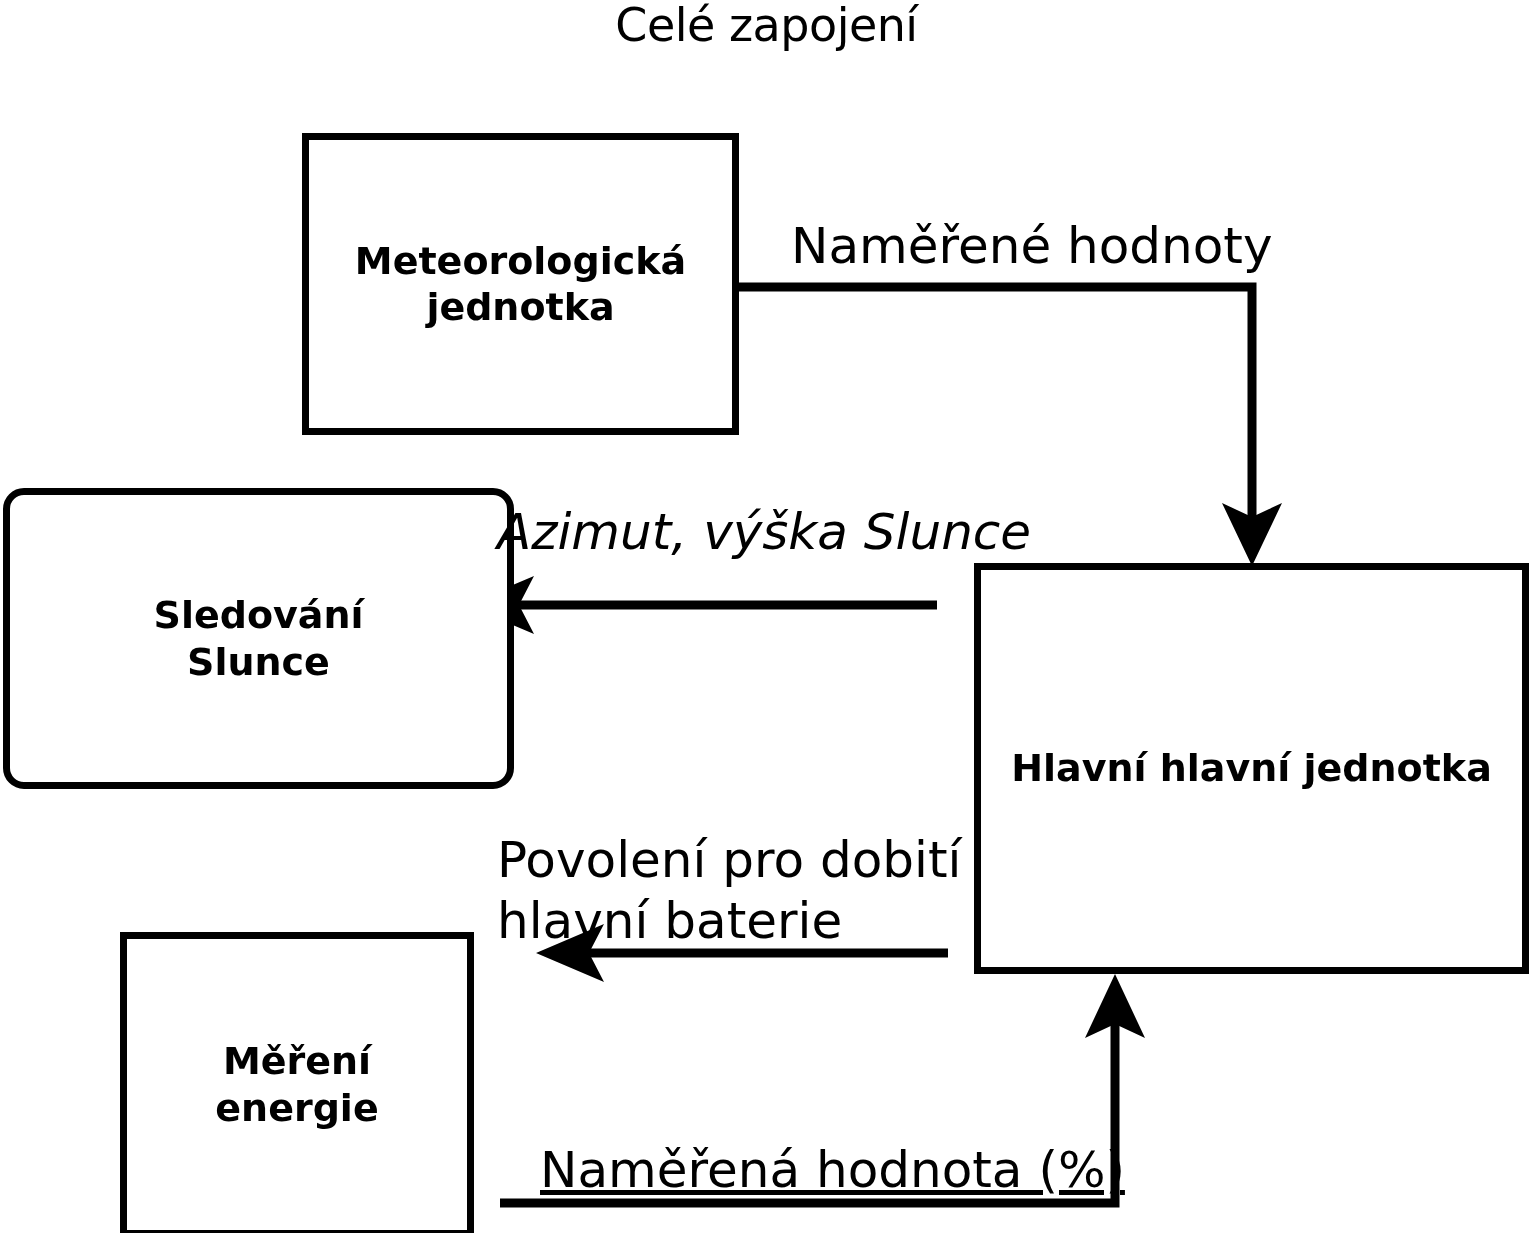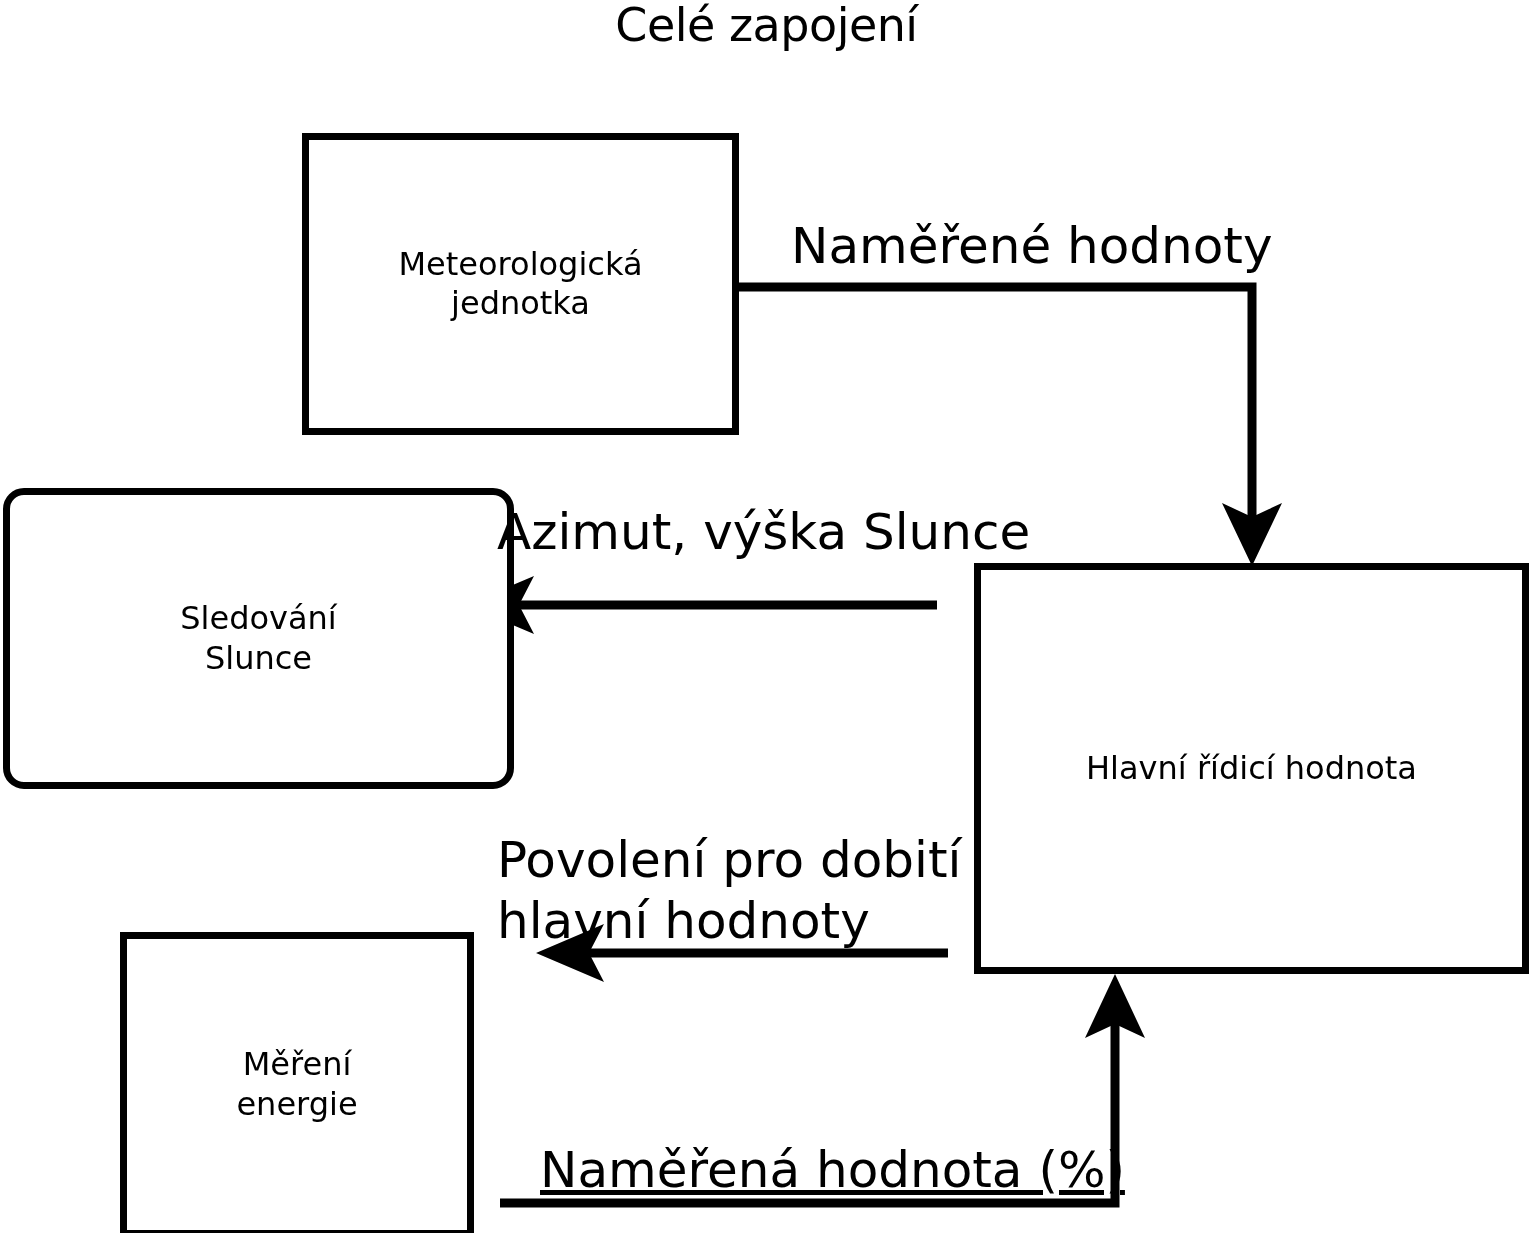--- a/index.html
+++ b/index.html
@@ -32,23 +32,23 @@
     position: absolute;
     box-sizing: border-box;
     border: 7px solid #000000;
     background: #ffffff;
     display: flex;
     align-items: center;
     justify-content: center;
     text-align: center;
   }
   .node-label {
-    font-size: 32px;
+    font-size: 38px;
     line-height: 1.22;
-    font-weight: 400;
+    font-weight: 700;
     white-space: pre-line;
   }
   .edge-label {
     position: absolute;
     font-size: 50px;
     line-height: 1.22;
     font-weight: 400;
     white-space: pre-line;
     text-align: left;
   }
@@ -95,30 +95,30 @@
     <span class="node-label">Meteorologická
 jednotka</span>
   </div>
 
   <div class="node" style="left:3px; top:488px; width:511px; height:301px;border-radius:21px;">
     <span class="node-label">Sledování
 Slunce</span>
   </div>
 
   <div class="node" style="left:974px; top:563px; width:555px; height:411px;">
-    <span class="node-label">Hlavní řídicí hodnota</span>
+    <span class="node-label">Hlavní hlavní jednotka</span>
   </div>
 
   <div class="node" style="left:120px; top:932px; width:354px; height:305px;">
     <span class="node-label">Měření
 energie</span>
   </div>
 
   <div class="edge-label" style="left:791px; top:216px;">Naměřené hodnoty</div>
 
-  <div class="edge-label" style="left:497px; top:502px;">Azimut, výška Slunce</div>
+  <div class="edge-label" style="left:497px; top:502px;font-style:italic;">Azimut, výška Slunce</div>
 
   <div class="edge-label" style="left:497px; top:830px;">Povolení pro dobití
-hlavní hodnoty</div>
+hlavní baterie</div>
 
   <div class="edge-label" style="left:540px; top:1140px;text-decoration:underline;">Naměřená hodnota (%)</div>
 
 </div>
 
 </body></html>

